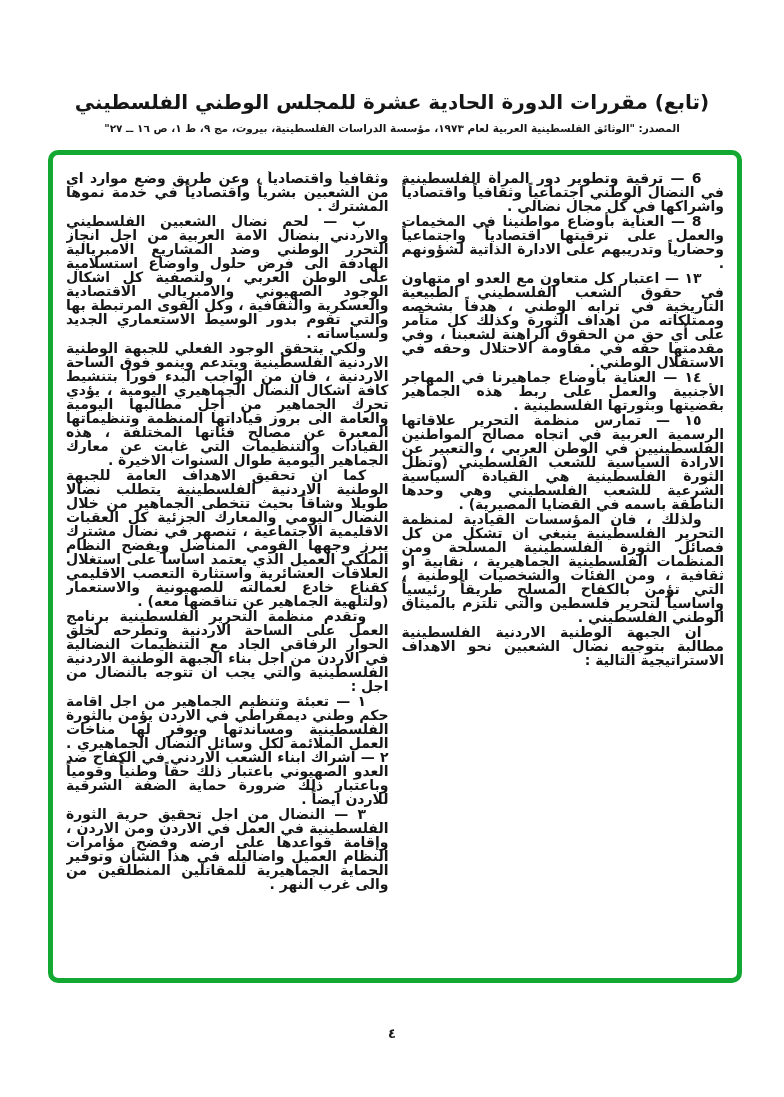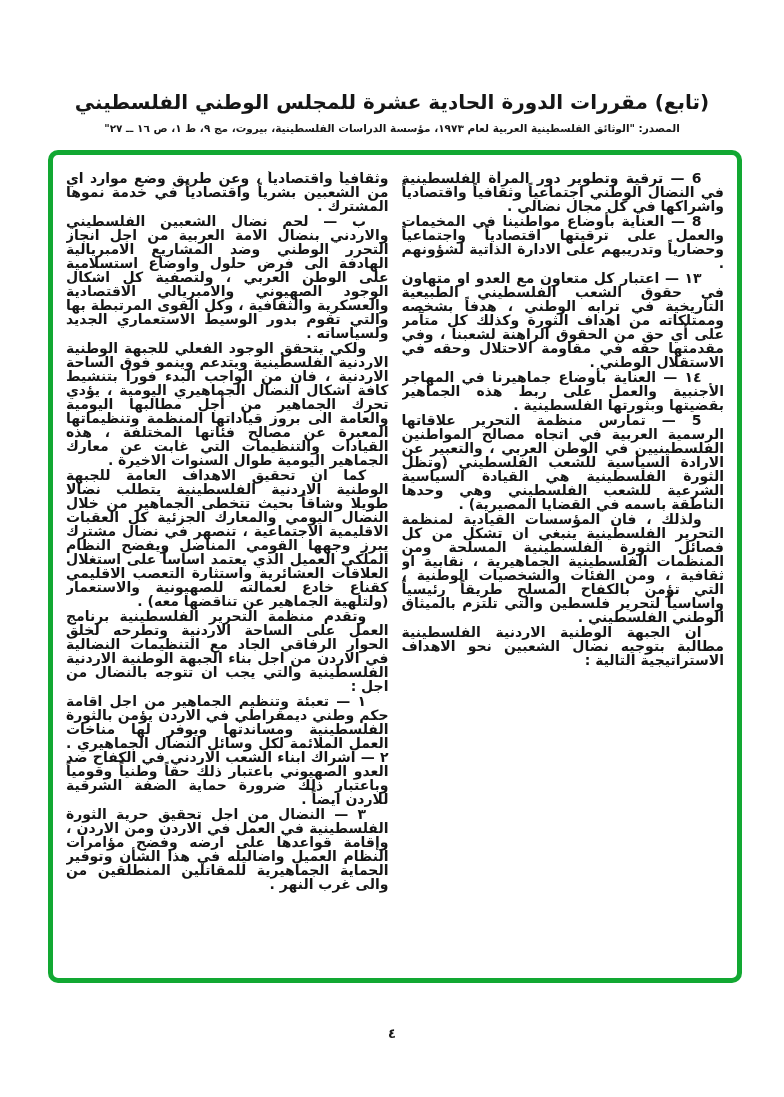--- a/index.html
+++ b/index.html
@@ -81,21 +81,21 @@
     <div class="source">المصدر: "الوثائق الفلسطينية العربية لعام ١٩٧٣، مؤسسة الدراسات الفلسطينية، بيروت، مج ٩، ط ١، ص ١٦ ــ ٢٧"</div>
   </div>
 
   <div class="frame">
     <div class="columns">
       <div class="column">
           <p class="para indent">6 — ترقية وتطوير دور المرأة الفلسطينية في النضال الوطني اجتماعياً وثقافياً واقتصادياً واشراكها في كل مجال نضالي .</p>
           <p class="para indent">8 — العناية بأوضاع مواطنينا في المخيمات والعمل على ترقيتها اقتصادياً واجتماعياً وحضارياً وتدريبهم على الادارة الذاتية لشؤونهم .</p>
           <p class="para indent">١٣ — اعتبار كل متعاون مع العدو او متهاون في حقوق الشعب الفلسطيني الطبيعية التاريخية في ترابه الوطني ، هدفاً بشخصه وممتلكاته من اهداف الثورة وكذلك كل متآمر على أي حق من الحقوق الراهنة لشعبنا ، وفي مقدمتها حقه في مقاومة الاحتلال وحقه في الاستقلال الوطني .</p>
           <p class="para indent">١٤ — العناية بأوضاع جماهيرنا في المهاجر الأجنبية والعمل على ربط هذه الجماهير بقضيتها وبثورتها الفلسطينية .</p>
-          <p class="para indent">5 — تمارس منظمة التحرير علاقاتها الرسمية العربية في اتجاه مصالح المواطنين الفلسطينيين في الوطن العربي ، والتعبير عن الارادة السياسية للشعب الفلسطيني (وتظل الثورة الفلسطينية هي القيادة السياسية الشرعية للشعب الفلسطيني وهي وحدها الناطقة باسمه في القضايا المصيرية) .</p>
+          <p class="para indent">١٥ — تمارس منظمة التحرير علاقاتها الرسمية العربية في اتجاه مصالح المواطنين الفلسطينيين في الوطن العربي ، والتعبير عن الارادة السياسية للشعب الفلسطيني (وتظل الثورة الفلسطينية هي القيادة السياسية الشرعية للشعب الفلسطيني وهي وحدها الناطقة باسمه في القضايا المصيرية) .</p>
           <p class="para indent">ولذلك ، فان المؤسسات القيادية لمنظمة التحرير الفلسطينية ينبغي ان تشكل من كل فصائل الثورة الفلسطينية المسلحة ومن المنظمات الفلسطينية الجماهيرية ، نقابية او ثقافية ، ومن الفئات والشخصيات الوطنية ، التي تؤمن بالكفاح المسلح طريقاً رئيسياً واساسياً لتحرير فلسطين والتي تلتزم بالميثاق الوطني الفلسطيني .</p>
           <p class="para indent">ان الجبهة الوطنية الاردنية الفلسطينية مطالبة بتوجيه نضال الشعبين نحو الاهداف الاستراتيجية التالية :</p>
         </div>
       <div class="column">
           <p class="para">وثقافياً واقتصادياً ، وعن طريق وضع موارد اي من الشعبين بشرياً واقتصادياً في خدمة نموها المشترك .</p>
           <p class="para indent">ب — لحم نضال الشعبين الفلسطيني والاردني بنضال الامة العربية من اجل انجاز التحرر الوطني وضد المشاريع الامبريالية الهادفة الى فرض حلول واوضاع استسلامية على الوطن العربي ، ولتصفية كل اشكال الوجود الصهيوني والامبريالي الاقتصادية والعسكرية والثقافية ، وكل القوى المرتبطة بها والتي تقوم بدور الوسيط الاستعماري الجديد ولسياساته .</p>
           <p class="para indent">ولكي يتحقق الوجود الفعلي للجبهة الوطنية الاردنية الفلسطينية ويتدعم وينمو فوق الساحة الاردنية ، فان من الواجب البدء فوراً بتنشيط كافة اشكال النضال الجماهيري اليومية ، يؤدي تحرك الجماهير من أجل مطالبها اليومية والعامة الى بروز قياداتها المنظمة وتنظيماتها المعبرة عن مصالح فئاتها المختلفة ، هذه القيادات والتنظيمات التي غابت عن معارك الجماهير اليومية طوال السنوات الاخيرة .</p>
           <p class="para indent">كما ان تحقيق الاهداف العامة للجبهة الوطنية الاردنية الفلسطينية يتطلب نضالا طويلا وشاقاً بحيث تتخطى الجماهير من خلال النضال اليومي والمعارك الجزئية كل العقبات الاقليمية الاجتماعية ، تنصهر في نضال مشترك يبرز وجهها القومي المناضل ويفضح النظام الملكي العميل الذي يعتمد اساساً على استغلال العلاقات العشائرية واستثارة التعصب الاقليمي كقناع خادع لعمالته للصهيونية والاستعمار (ولتلهية الجماهير عن تناقضها معه) .</p>
           <p class="para indent">وتقدم منظمة التحرير الفلسطينية برنامج العمل على الساحة الاردنية وتطرحه لخلق الحوار الرفاقي الجاد مع التنظيمات النضالية في الاردن من اجل بناء الجبهة الوطنية الاردنية الفلسطينية والتي يجب ان تتوجه بالنضال من اجل :</p>
           <p class="para indent">١ — تعبئة وتنظيم الجماهير من اجل اقامة حكم وطني ديمقراطي في الاردن يؤمن بالثورة الفلسطينية ومساندتها ويوفر لها مناخات العمل الملائمة لكل وسائل النضال الجماهيري . ٢ — اشراك ابناء الشعب الاردني في الكفاح ضد العدو الصهيوني باعتبار ذلك حقاً وطنياً وقومياً وباعتبار ذلك ضرورة حماية الضفة الشرقية للاردن ايضاً .</p>

